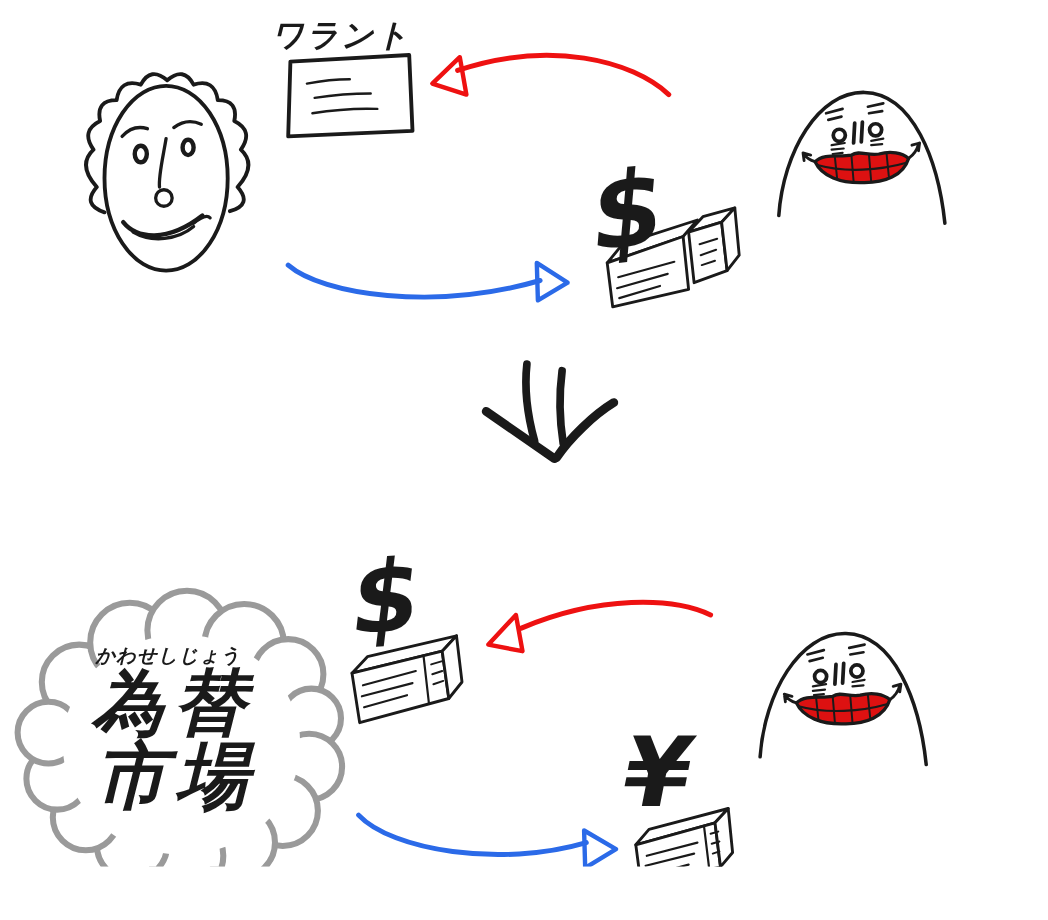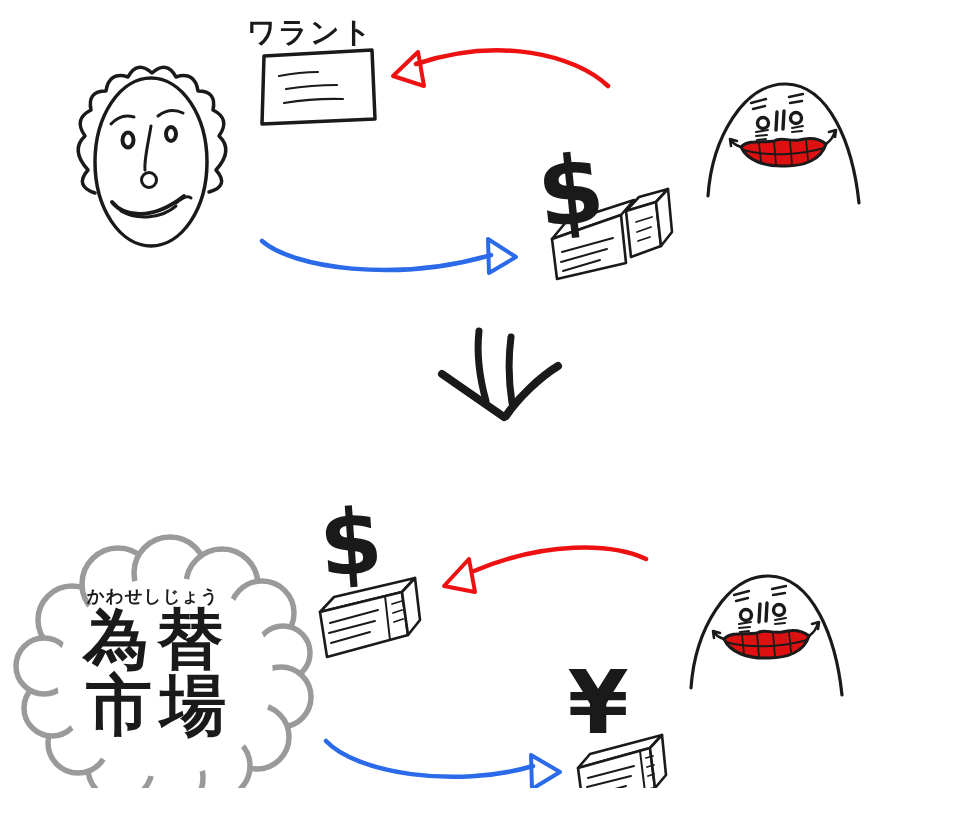--- a/index.html
+++ b/index.html
@@ -1,20 +1,20 @@
 <!DOCTYPE html>
 <html style="--ink: #1a1a1a; --red: #ee1111; --blue: #2b6ae8; --cloud_gray: #9a9a9a; --mouth_red: #dd1111;"><head>
 <meta charset="utf-8">
 <style>
   :root{
     --ink:#1a1a1a; --red:#ee1111; --blue:#2b6ae8;
     --cloud_gray:#9a9a9a; --mouth_red:#dd1111;
   }
   html,body{margin:0;padding:0;background:#ffffff;}
-  .stage{width:953px;height:788px;position:relative;background:#fff;overflow:hidden;}
+  .stage{width:953px;height:788px;position:relative;background:#fff;overflow:hidden;font-style:italic;}
   svg{display:block;}
   .s{fill:none;stroke:var(--ink);stroke-linecap:round;stroke-linejoin:round;}
   .wf{fill:#ffffff;stroke:var(--ink);stroke-linecap:round;stroke-linejoin:round;}
   .reds{fill:none;stroke:var(--red);stroke-linecap:round;stroke-linejoin:round;}
   .blues{fill:none;stroke:var(--blue);stroke-linecap:round;stroke-linejoin:round;}
   .cloudc{fill:#ffffff;stroke:var(--cloud_gray);}
   text{font-family:"DejaVu Sans","Liberation Sans",sans-serif;fill:var(--ink);}
   .jp-small{font-size:17.5px;font-weight:600;letter-spacing:1px;}
   .jp-label{font-size:29px;font-weight:600;letter-spacing:2px;}
   .jp-big{font-size:66px;font-weight:700;letter-spacing:8px;}

